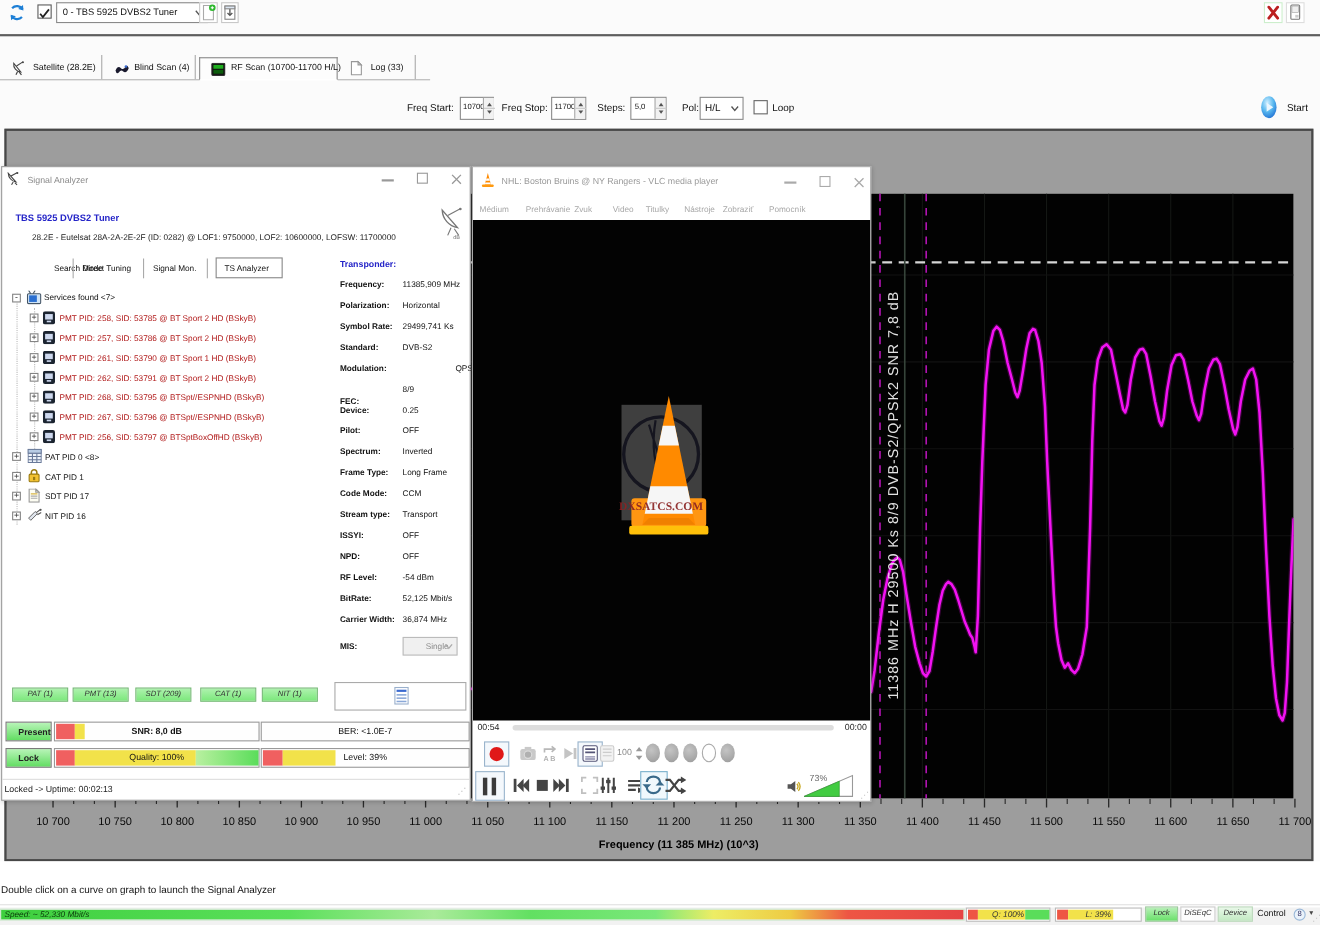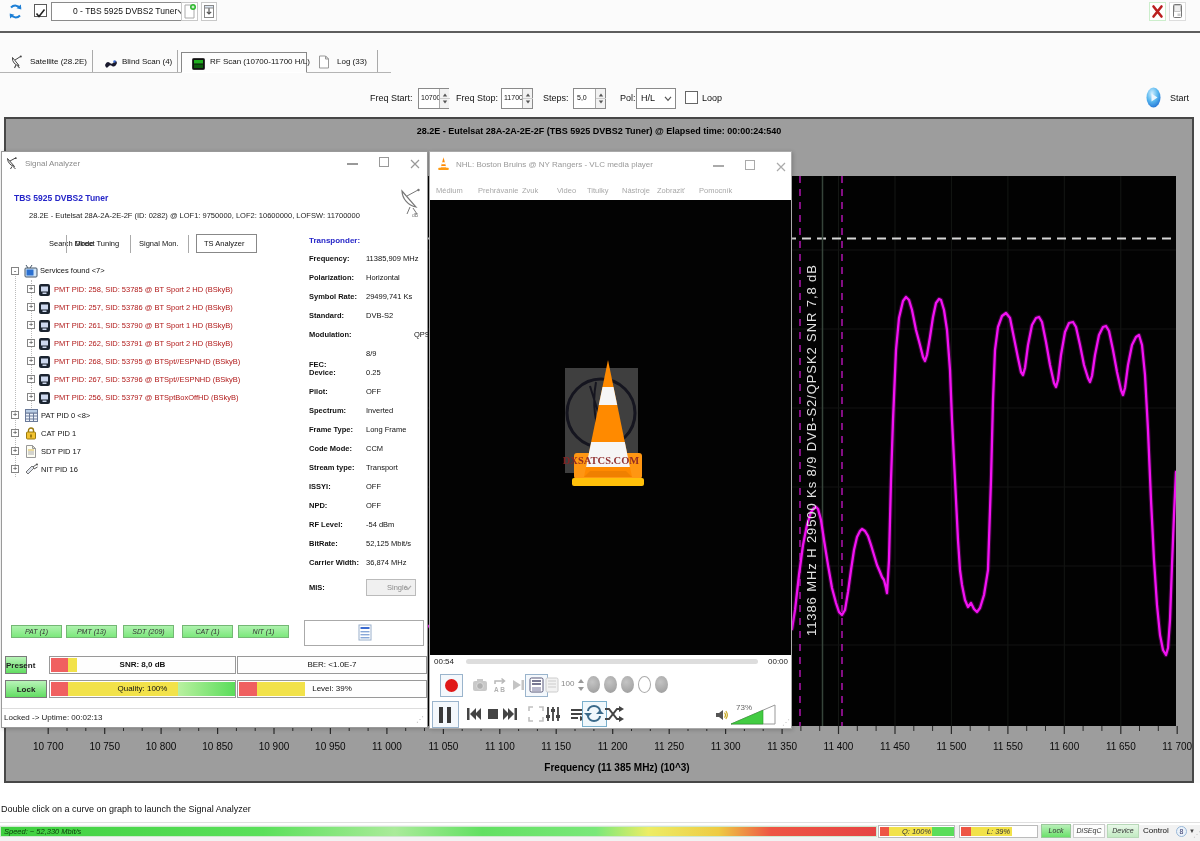--- a/index.html
+++ b/index.html
@@ -15,21 +15,21 @@
 <svg width="17" height="17" viewBox="0 0 17 17">
         <path d="M13.5 5.5 A6 6 0 0 0 4 4.5" fill="none" stroke="#1d7fd6" stroke-width="2"></path>
         <polygon points="13.9,1.5 14.3,6.6 9.6,5.2" fill="#1d7fd6"></polygon>
         <path d="M3.5 11.5 A6 6 0 0 0 13 12.5" fill="none" stroke="#1d7fd6" stroke-width="2"></path>
         <polygon points="3.1,15.5 2.7,10.4 7.4,11.8" fill="#1d7fd6"></polygon>
       </svg></div>
 <div class="abs" style="left:34px;top:4px;width:13px;height:13px;border:1px solid #5a5a5a;background:#fff;">
 <svg width="11" height="11" viewBox="0 0 11 11">
         <path d="M1.5 5.5 L4 8.5 L9.5 1.5" fill="none" stroke="#222" stroke-width="1.6"></path>
       </svg></div>
-<div class="abs sel" style="left:51px;top:2px;width:138px;height:19px;line-height:17px;padding-left:21px;font-size:8.5px;">0 - TBS 5925 DVBS2 Tuner<svg class="chev" width="8" height="6" viewBox="0 0 8 6">
+<div class="abs sel" style="left:51px;top:2px;width:138px;height:19px;line-height:17px;padding-left:5px;font-size:8.5px;">0 - TBS 5925 DVBS2 Tuner<svg class="chev" width="8" height="6" viewBox="0 0 8 6">
         <path d="M1 0.8 L4 4.4 L7 0.8" stroke="#555" stroke-width="1.2" fill="none"></path>
       </svg></div>
 <div class="abs" style="left:181px;top:2px;width:17px;height:19px;border:1px solid #c8c8c8;background:#fff;">
 <svg width="15" height="17" viewBox="0 0 15 17">
         <path d="M3 2 h6 l3 3 v10 h-9 z" fill="#fff" stroke="#aaa"></path>
         <circle cx="11" cy="4" r="3" fill="#2eb82e"></circle>
         <path d="M11 2.6 v2.8 M9.6 4 h2.8" stroke="#fff" stroke-width="1"></path>
       </svg></div>
 <div class="abs" style="left:201px;top:2px;width:16px;height:19px;border:1px solid #c8c8c8;background:#fff;">
 <svg width="14" height="17" viewBox="0 0 14 17">
@@ -126,21 +126,20 @@
             <stop offset="0.45" stop-color="#57b7ef"></stop>
             <stop offset="1" stop-color="#0a52c8"></stop>
           </radialGradient>
         </defs>
         <ellipse cx="7.5" cy="10.5" rx="7" ry="10" fill="url(#orb)"></ellipse>
         <polygon points="5.5,6.5 11.5,10.5 5.5,14.5" fill="#eaf6ff"></polygon>
       </svg></div>
 <div class="abs" style="left:1170px;top:93px;font-size:9px;color:#111;">Start</div>
 
 <div class="abs" style="left:4px;top:117px;width:1190px;height:666px;border:2px solid #474747;background:#9d9d9d;"></div>
-<div class="abs" style="left:4px;top:126px;width:1190px;height:14px;text-align:center;font-size:9px;font-weight:bold;color:#000;">28.2E - Eutelsat 28A-2A-2E-2F (TBS 5925 DVBS2 Tuner) @ Elapsed time: 00:00:24:540</div>
 <svg class="abs" style="left:22px;top:176px;" width="1154" height="550" viewBox="0 0 1154 550">
 <rect x="0" y="0" width="1154" height="550" fill="#020202"></rect>
 <line x1="26.2" y1="0" x2="26.2" y2="550" stroke="#141714" stroke-width="1"></line>
       <line x1="82.7" y1="0" x2="82.7" y2="550" stroke="#141714" stroke-width="1"></line>
       <line x1="139.1" y1="0" x2="139.1" y2="550" stroke="#141714" stroke-width="1"></line>
       <line x1="195.6" y1="0" x2="195.6" y2="550" stroke="#141714" stroke-width="1"></line>
       <line x1="252.0" y1="0" x2="252.0" y2="550" stroke="#141714" stroke-width="1"></line>
       <line x1="308.4" y1="0" x2="308.4" y2="550" stroke="#141714" stroke-width="1"></line>
       <line x1="364.9" y1="0" x2="364.9" y2="550" stroke="#141714" stroke-width="1"></line>
       <line x1="421.4" y1="0" x2="421.4" y2="550" stroke="#141714" stroke-width="1"></line>
@@ -443,21 +442,21 @@
       <div class="abs" style="left:236px;top:473px;width:51px;height:13px;background:linear-gradient(#aef2ae,#7ce87c);border:1px solid #74b874;font-size:7px;font-style:italic;color:#333;text-align:center;line-height:12px;">NIT (1)</div>
  <div class="abs" style="left:302px;top:468px;width:120px;height:26px;border:1px solid #aaa;background:#fff;">
   <svg class="abs" style="left:52px;top:3px;" width="16" height="19" viewBox="0 0 16 19">
           <rect x="2" y="1" width="12" height="15" fill="#fff" stroke="#9ab0cc"></rect>
           <rect x="3.5" y="3" width="9" height="2" fill="#3a6ad0"></rect>
           <rect x="3.5" y="7" width="9" height="1.4" fill="#8aa8d8"></rect>
           <rect x="3.5" y="10" width="9" height="1.4" fill="#8aa8d8"></rect>
           <rect x="3.5" y="13" width="9" height="1.4" fill="#8aa8d8"></rect>
         </svg>
       </div>
- <div class="abs" style="left:3px;top:504px;width:22px;height:18px;background:linear-gradient(#b8f4b8,#62dd62);border:1px solid #7a7a7a;font-size:8px;font-weight:bold;color:#222;text-align:right;line-height:17px;">Present</div>
+ <div class="abs" style="left:3px;top:504px;width:42px;height:18px;background:linear-gradient(#b8f4b8,#62dd62);border:1px solid #7a7a7a;font-size:8px;font-weight:bold;color:#222;text-align:right;line-height:17px;">Present</div>
  <div class="abs" style="left:47px;top:504px;width:187px;height:18px;border:1px solid #999;background:#fefefe;font-weight:bold;">
    <div class="abs" style="left:1px;top:1px;width:17px;height:14px;background:#f06060;"></div>
    <div class="abs" style="left:18px;top:1px;width:9px;height:14px;background:#f2e24a;"></div>
    <div class="abs" style="left:0;top:3px;width:185px;text-align:center;font-size:8px;color:#111;">SNR: 8,0 dB</div>
  </div>
  <div class="abs" style="left:235px;top:504px;width:190px;height:18px;border:1px solid #999;background:#fefefe;">
    <div class="abs" style="left:0;top:3px;width:188px;text-align:center;font-size:8px;color:#111;">BER: &lt;1.0E-7</div>
  </div>
  <div class="abs" style="left:3px;top:528px;width:42px;height:18px;background:linear-gradient(#b8f4b8,#62dd62);border:1px solid #7a7a7a;font-size:8px;font-weight:bold;color:#222;text-align:center;line-height:17px;">Lock</div>
  <div class="abs" style="left:47px;top:528px;width:187px;height:18px;border:1px solid #999;background:#fefefe;">

